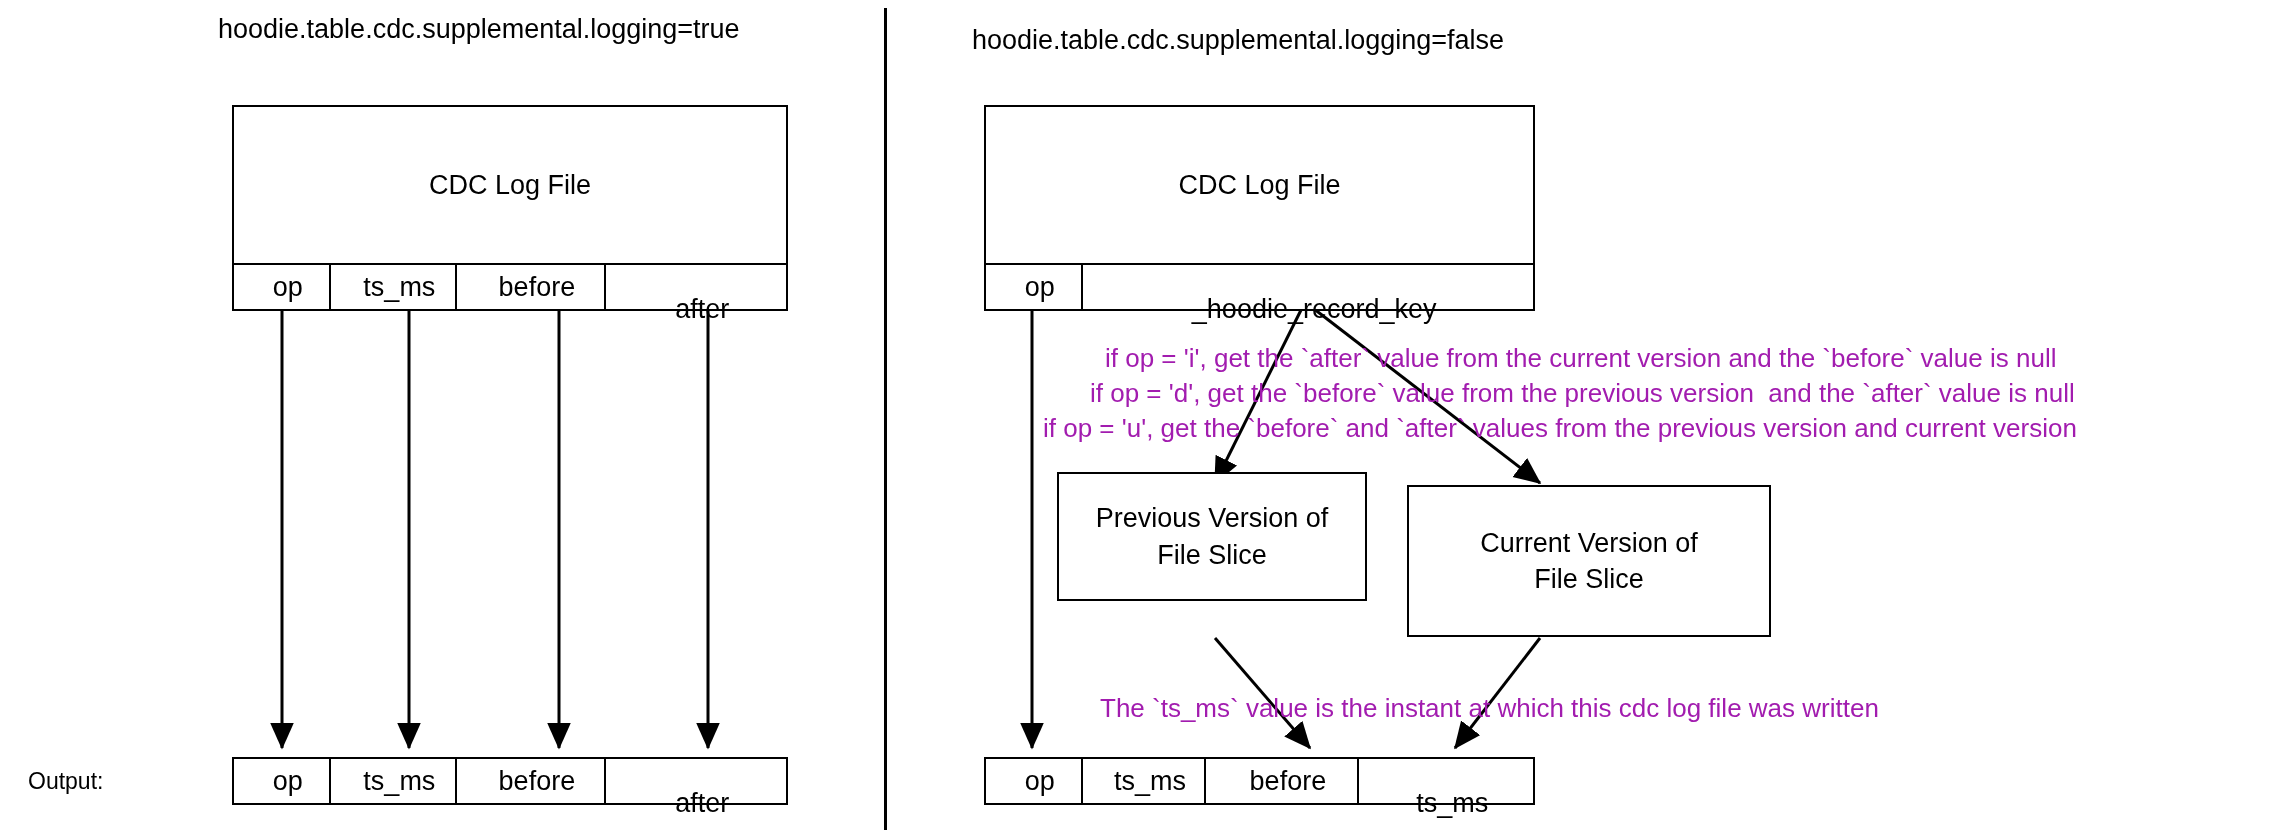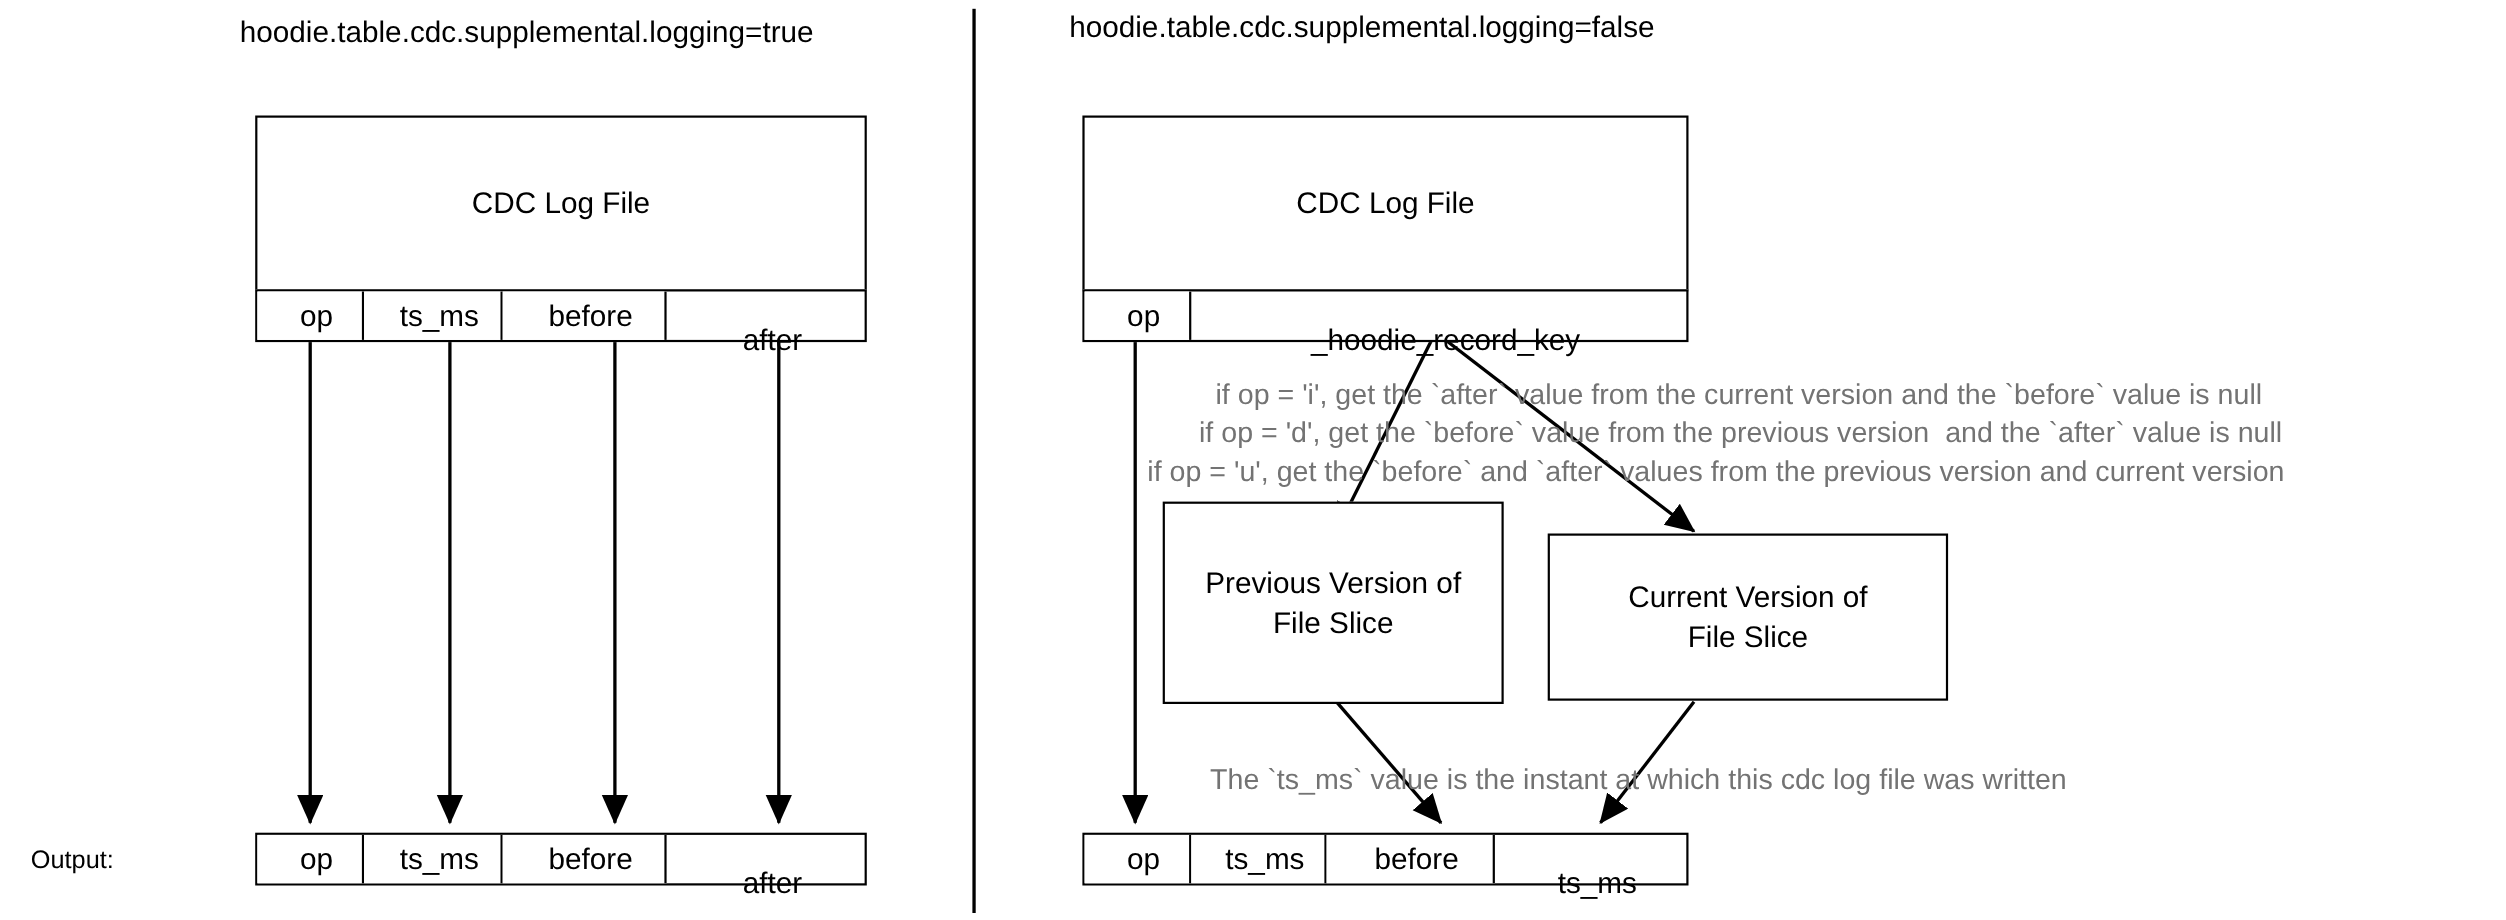--- a/index.html
+++ b/index.html
@@ -73,21 +73,21 @@
     padding-left: 12px;
   }
   .colrow .cell:last-child { border-right: none; margin-top: 44px; }
 
   
   .note {
     position: absolute;
     font-size: 26px;
     line-height: 1.0;
     white-space: pre;
-    color: #737373;
+    color: #a21caf;
   }
 
   .output-label {
     position: absolute;
     font-size: 23px;
     white-space: nowrap;
   }
 
   .divider {
     position: absolute;
@@ -162,40 +162,40 @@
         <span>ts_ms</span>
       </div>
     <div class="cell" style="width:150px;">
         <span>before</span>
       </div>
     <div class="cell" style="width:181px;">
         <span>after</span>
       </div>
   </div>
 
-  <div class="panel-title abs" style="left:972px; top:11px;">hoodie.table.cdc.supplemental.logging=false</div>
+  <div class="panel-title abs" style="left:972px; top:26px;">hoodie.table.cdc.supplemental.logging=false</div>
 
   <div class="box" style="left:984px; top:105px; width:551px; height:160px;">
     <span>CDC Log File</span>
   </div>
 
   <div class="colrow" style="left:984px; top:263px; width:551px;">
     <div class="cell" style="width:98px;">
         <span>op</span>
       </div>
     <div class="cell" style="width:453px;">
         <span>_hoodie_record_key</span>
       </div>
   </div>
 
   <div class="note" style="left:1105px; top:345px;">if op = 'i', get the `after` value from the current version and the `before` value is null</div>
   <div class="note" style="left:1090px; top:380px;">if op = 'd', get the `before` value from the previous version  and the `after` value is null</div>
   <div class="note" style="left:1043px; top:415px;">if op = 'u', get the `before` and `after` values from the previous version and current version</div>
 
-  <div class="box" style="left:1057px; top:456px; width:310px; height:184px;">
+  <div class="box" style="left:1057px; top:472px; width:310px; height:129px;">
     <span style="white-space:pre-line;">Previous Version of
 File Slice</span>
   </div>
 
   <div class="box" style="left:1407px; top:485px; width:364px; height:152px;">
     <span style="white-space:pre-line;">Current Version of
 File Slice</span>
   </div>
 
   <div class="note" style="left:1100px; top:695px;">The `ts_ms` value is the instant at which this cdc log file was written</div>

